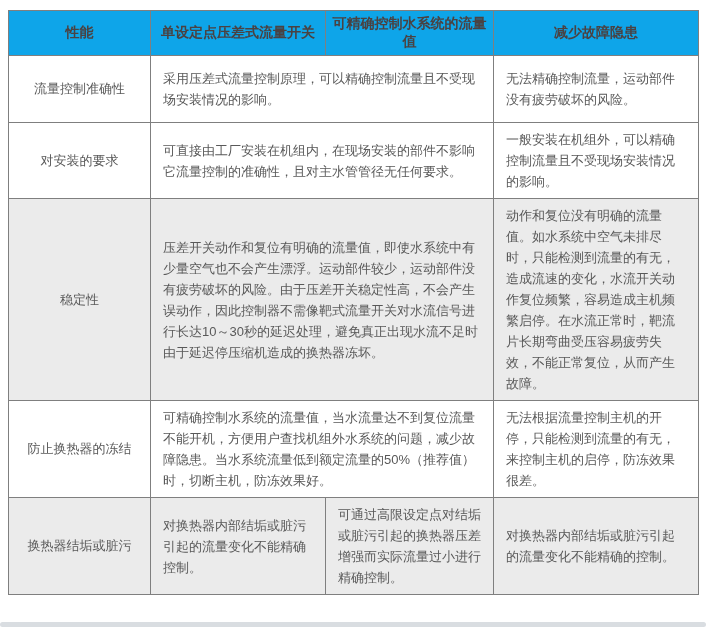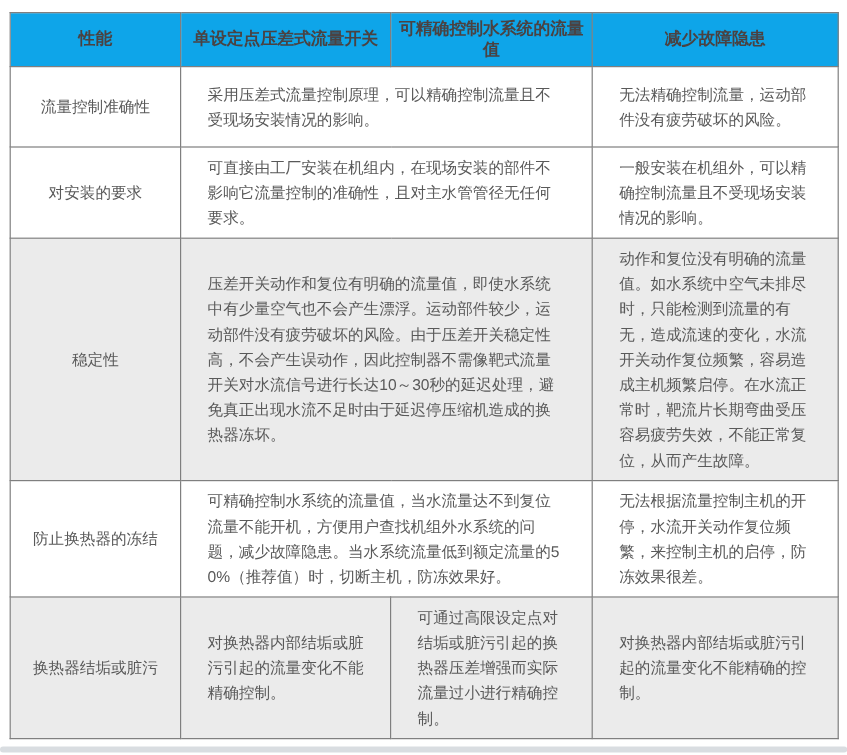--- a/index.html
+++ b/index.html
@@ -46,21 +46,21 @@
     font-size: 13px;
     padding: 4px 8px;
     background: #ffffff;
   }
   td.content-cell {
     text-align: left;
     vertical-align: middle;
     color: #595959;
     font-size: 13px;
     line-height: 21px;
-    padding: 6px 22px;
+    padding: 6px 12px;
     background: #ffffff;
   }
   tr.shaded td { background: #ebebeb; }
   tr.r0 { height: 67px; }
   tr.r1 { height: 72px; }
   tr.r2 { height: 76px; }
   tr.r3 { height: 171px; }
   tr.r4 { height: 96px; }
   tr.r5 { height: 80px; }
   .hscrollbar {
@@ -105,21 +105,21 @@
         <td class="content-cell">一般安装在机组外，可以精确控制流量且不受现场安装情况的影响。</td>
       </tr>
       <tr class="r3 shaded">
         <td class="label-cell">稳定性</td>
         <td class="content-cell" colspan="2">压差开关动作和复位有明确的流量值，即使水系统中有少量空气也不会产生漂浮。运动部件较少，运动部件没有疲劳破坏的风险。由于压差开关稳定性高，不会产生误动作，因此控制器不需像靶式流量开关对水流信号进行长达10～30秒的延迟处理，避免真正出现水流不足时由于延迟停压缩机造成的换热器冻坏。</td>
         <td class="content-cell">动作和复位没有明确的流量值。如水系统中空气未排尽时，只能检测到流量的有无，造成流速的变化，水流开关动作复位频繁，容易造成主机频繁启停。在水流正常时，靶流片长期弯曲受压容易疲劳失效，不能正常复位，从而产生故障。</td>
       </tr>
       <tr class="r4">
         <td class="label-cell">防止换热器的冻结</td>
         <td class="content-cell" colspan="2">可精确控制水系统的流量值，当水流量达不到复位流量不能开机，方便用户查找机组外水系统的问题，减少故障隐患。当水系统流量低到额定流量的50%（推荐值）时，切断主机，防冻效果好。</td>
-        <td class="content-cell">无法根据流量控制主机的开停，水流开关动作复位频繁，来控制主机的启停，防冻效果很差。</td>
+        <td class="content-cell">无法根据流量控制主机的开停，只能检测到流量的有无，来控制主机的启停，防冻效果很差。</td>
       </tr>
       <tr class="r5 shaded">
         <td class="label-cell">换热器结垢或脏污</td>
         <td class="content-cell">对换热器内部结垢或脏污引起的流量变化不能精确控制。</td>
         <td class="content-cell">可通过高限设定点对结垢或脏污引起的换热器压差增强而实际流量过小进行精确控制。</td>
         <td class="content-cell">对换热器内部结垢或脏污引起的流量变化不能精确的控制。</td>
       </tr>
     </tbody>
   </table>
 

